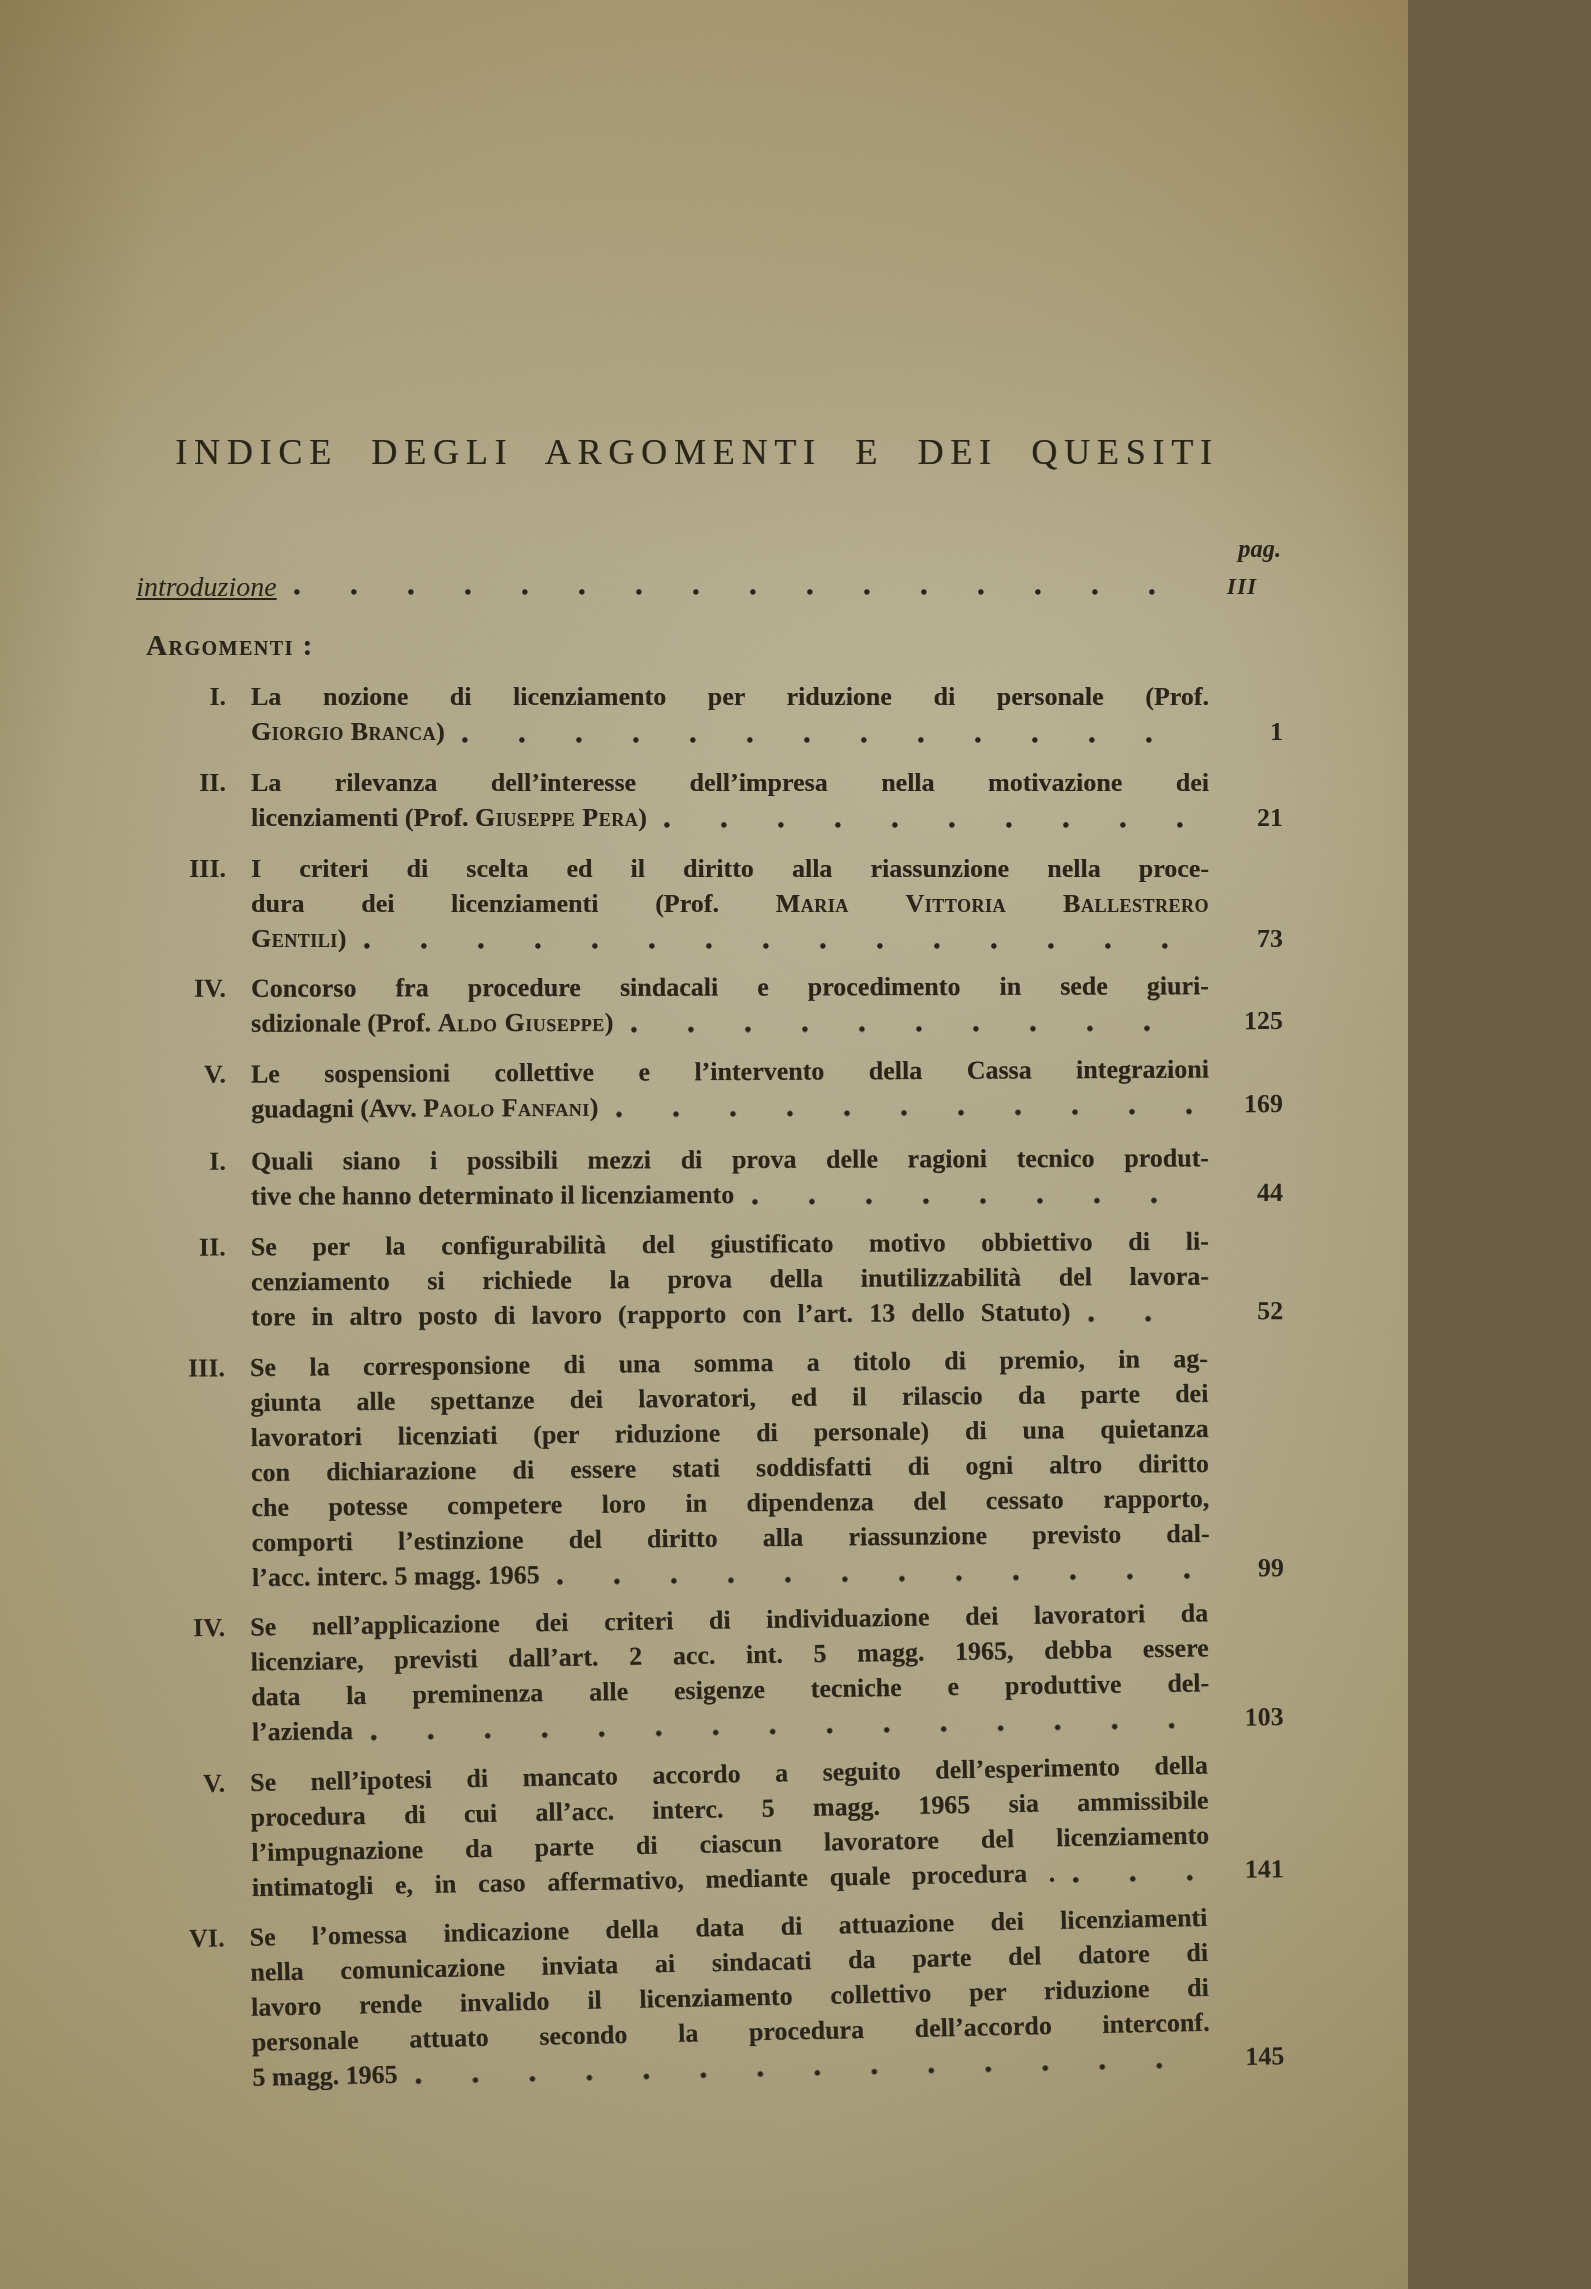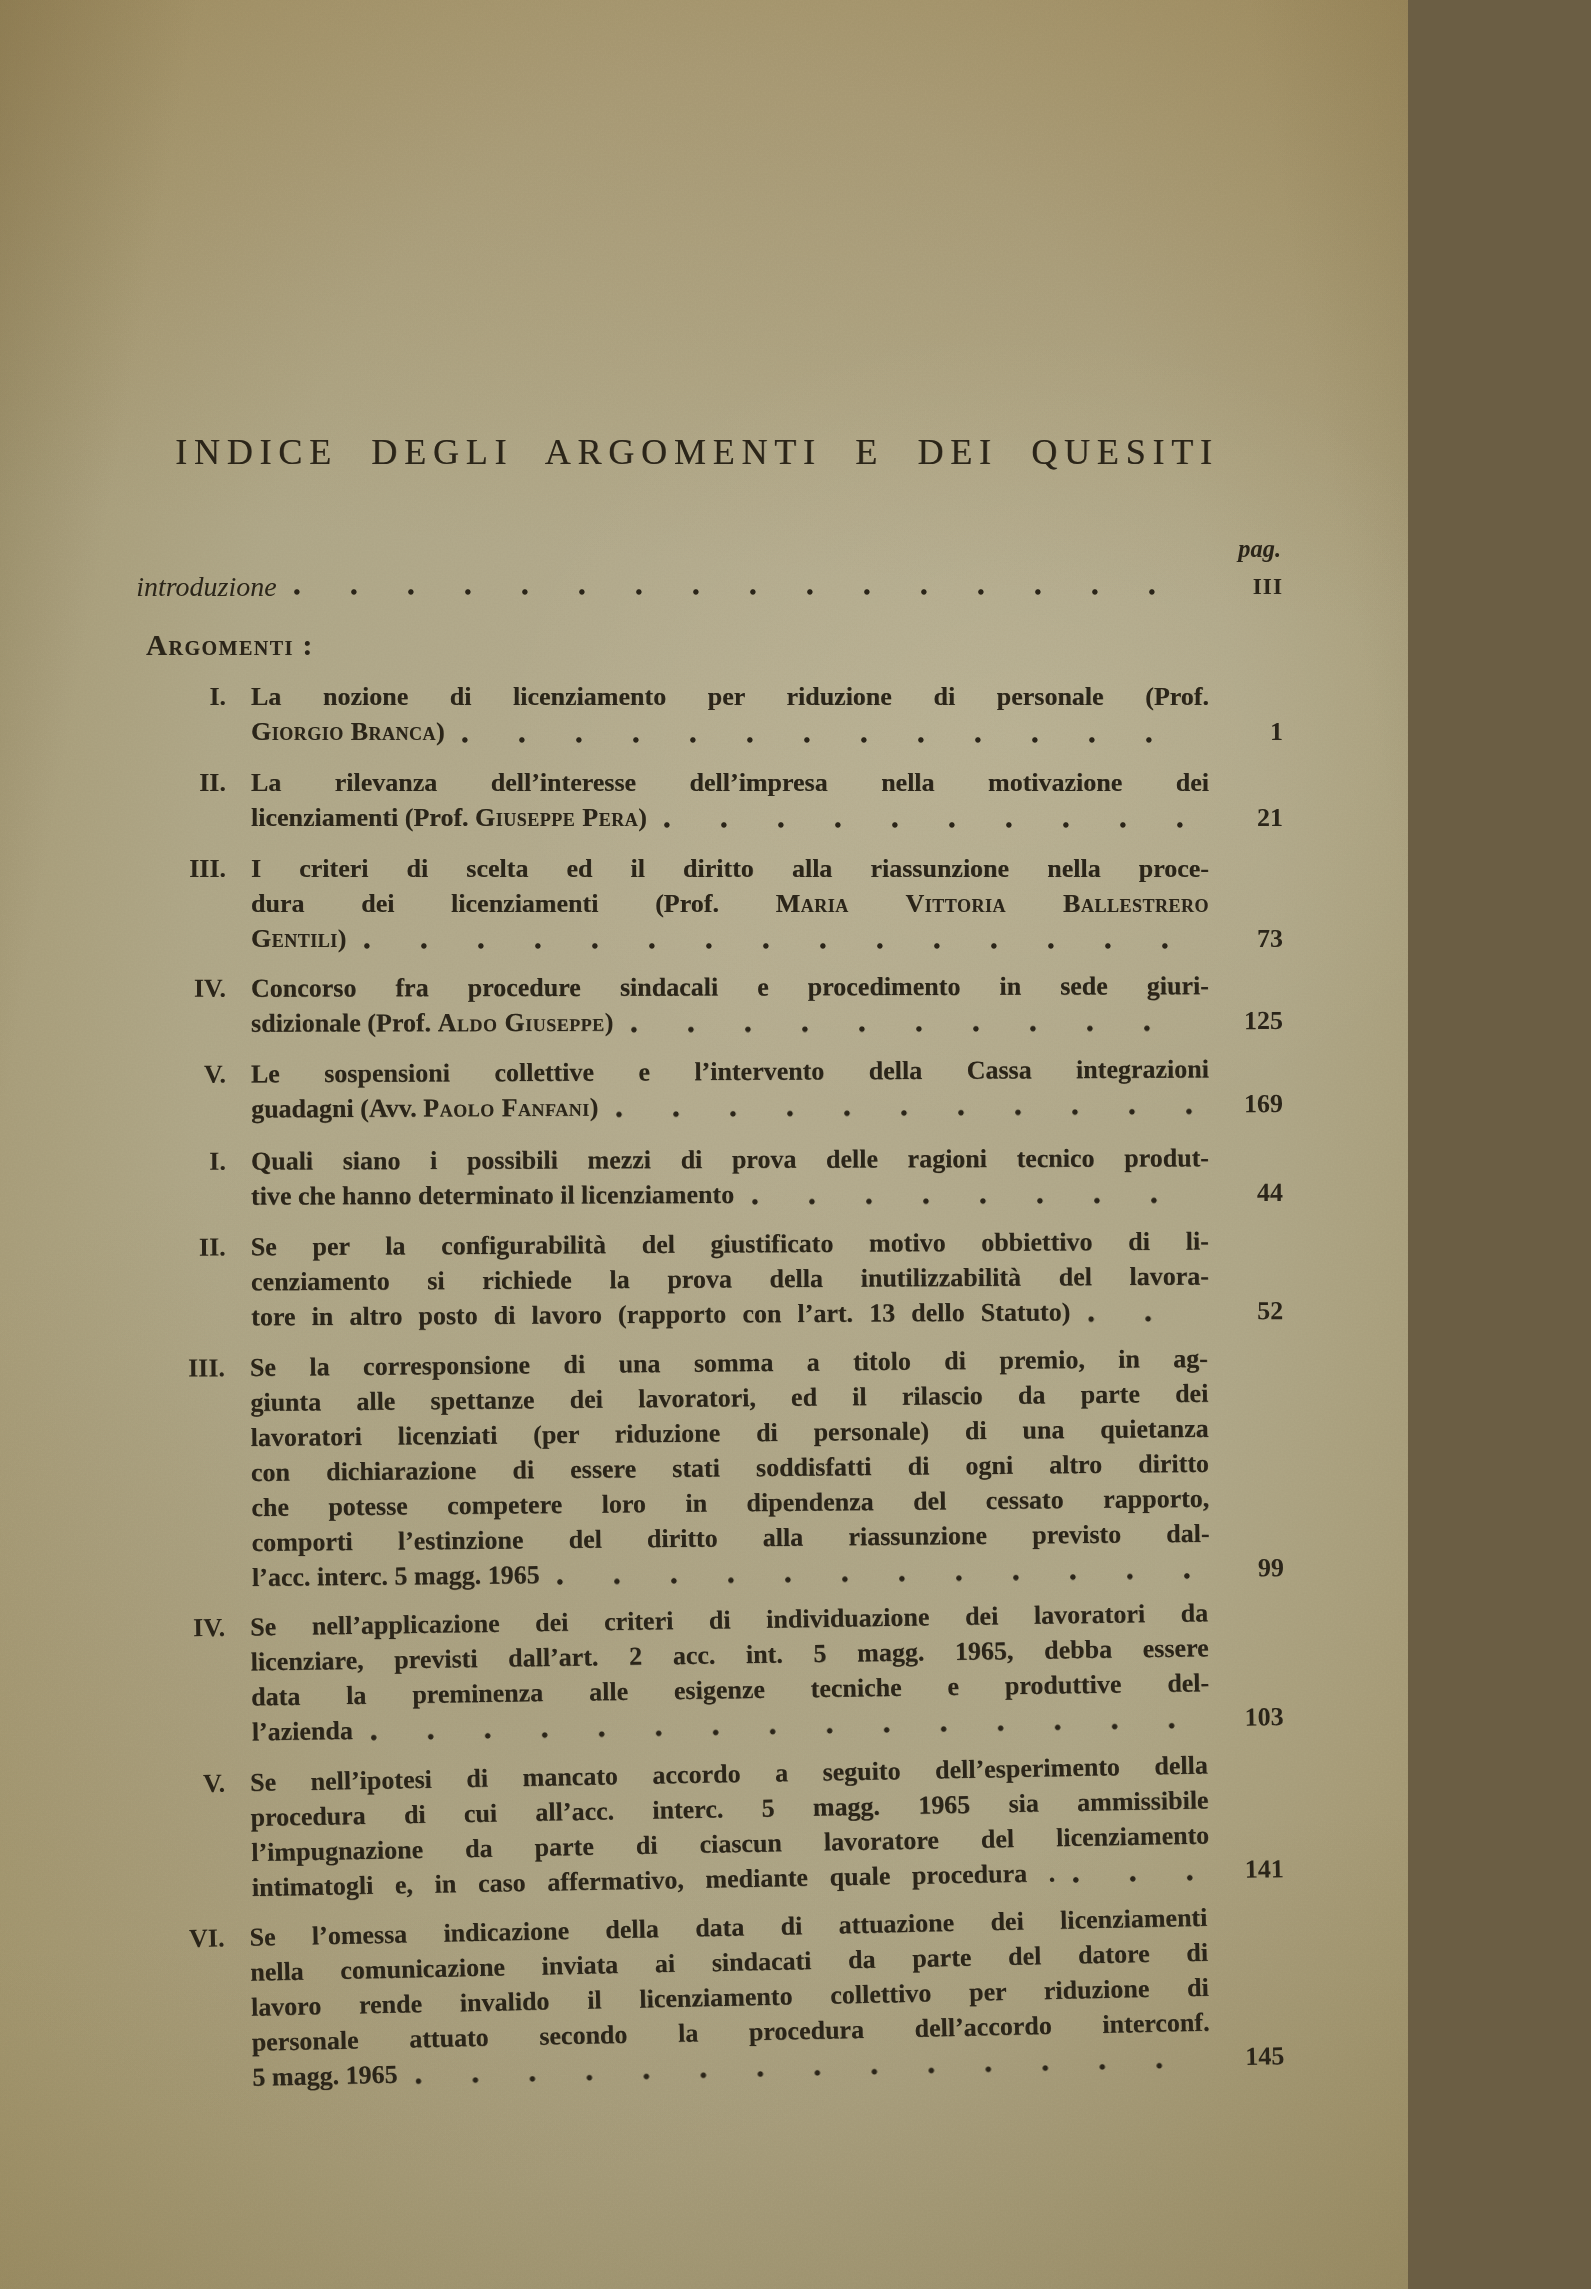--- a/index.html
+++ b/index.html
@@ -57,29 +57,31 @@
     margin-top: 5.9px;
     display: flex;
     align-items: flex-end;
     font-size: 28px;
     line-height: 35px;
   }
   .intro-label {
     font-style: italic;
     white-space: nowrap;
     margin-left: -9.8px;
+    text-decoration: underline;
   }
   .intro-page {
     width: 82px;
     padding-right: 33px;
     box-sizing: content-box;
-    text-align: right;
+    text-align: center;
     font-weight: 700;
     font-size: 23.4px;
     letter-spacing: 1px;
+    font-style: italic;
   }
   .section-heading {
     margin: 25px 0 0 0;
     font-variant-caps: small-caps;
     font-weight: 700;
     font-size: 29px;
     letter-spacing: 1.5px;
     text-shadow: 0.4px 0.4px 0.5px rgba(43,37,25,0.45);
   }
   .section-items { margin-top: 17.6px; }

